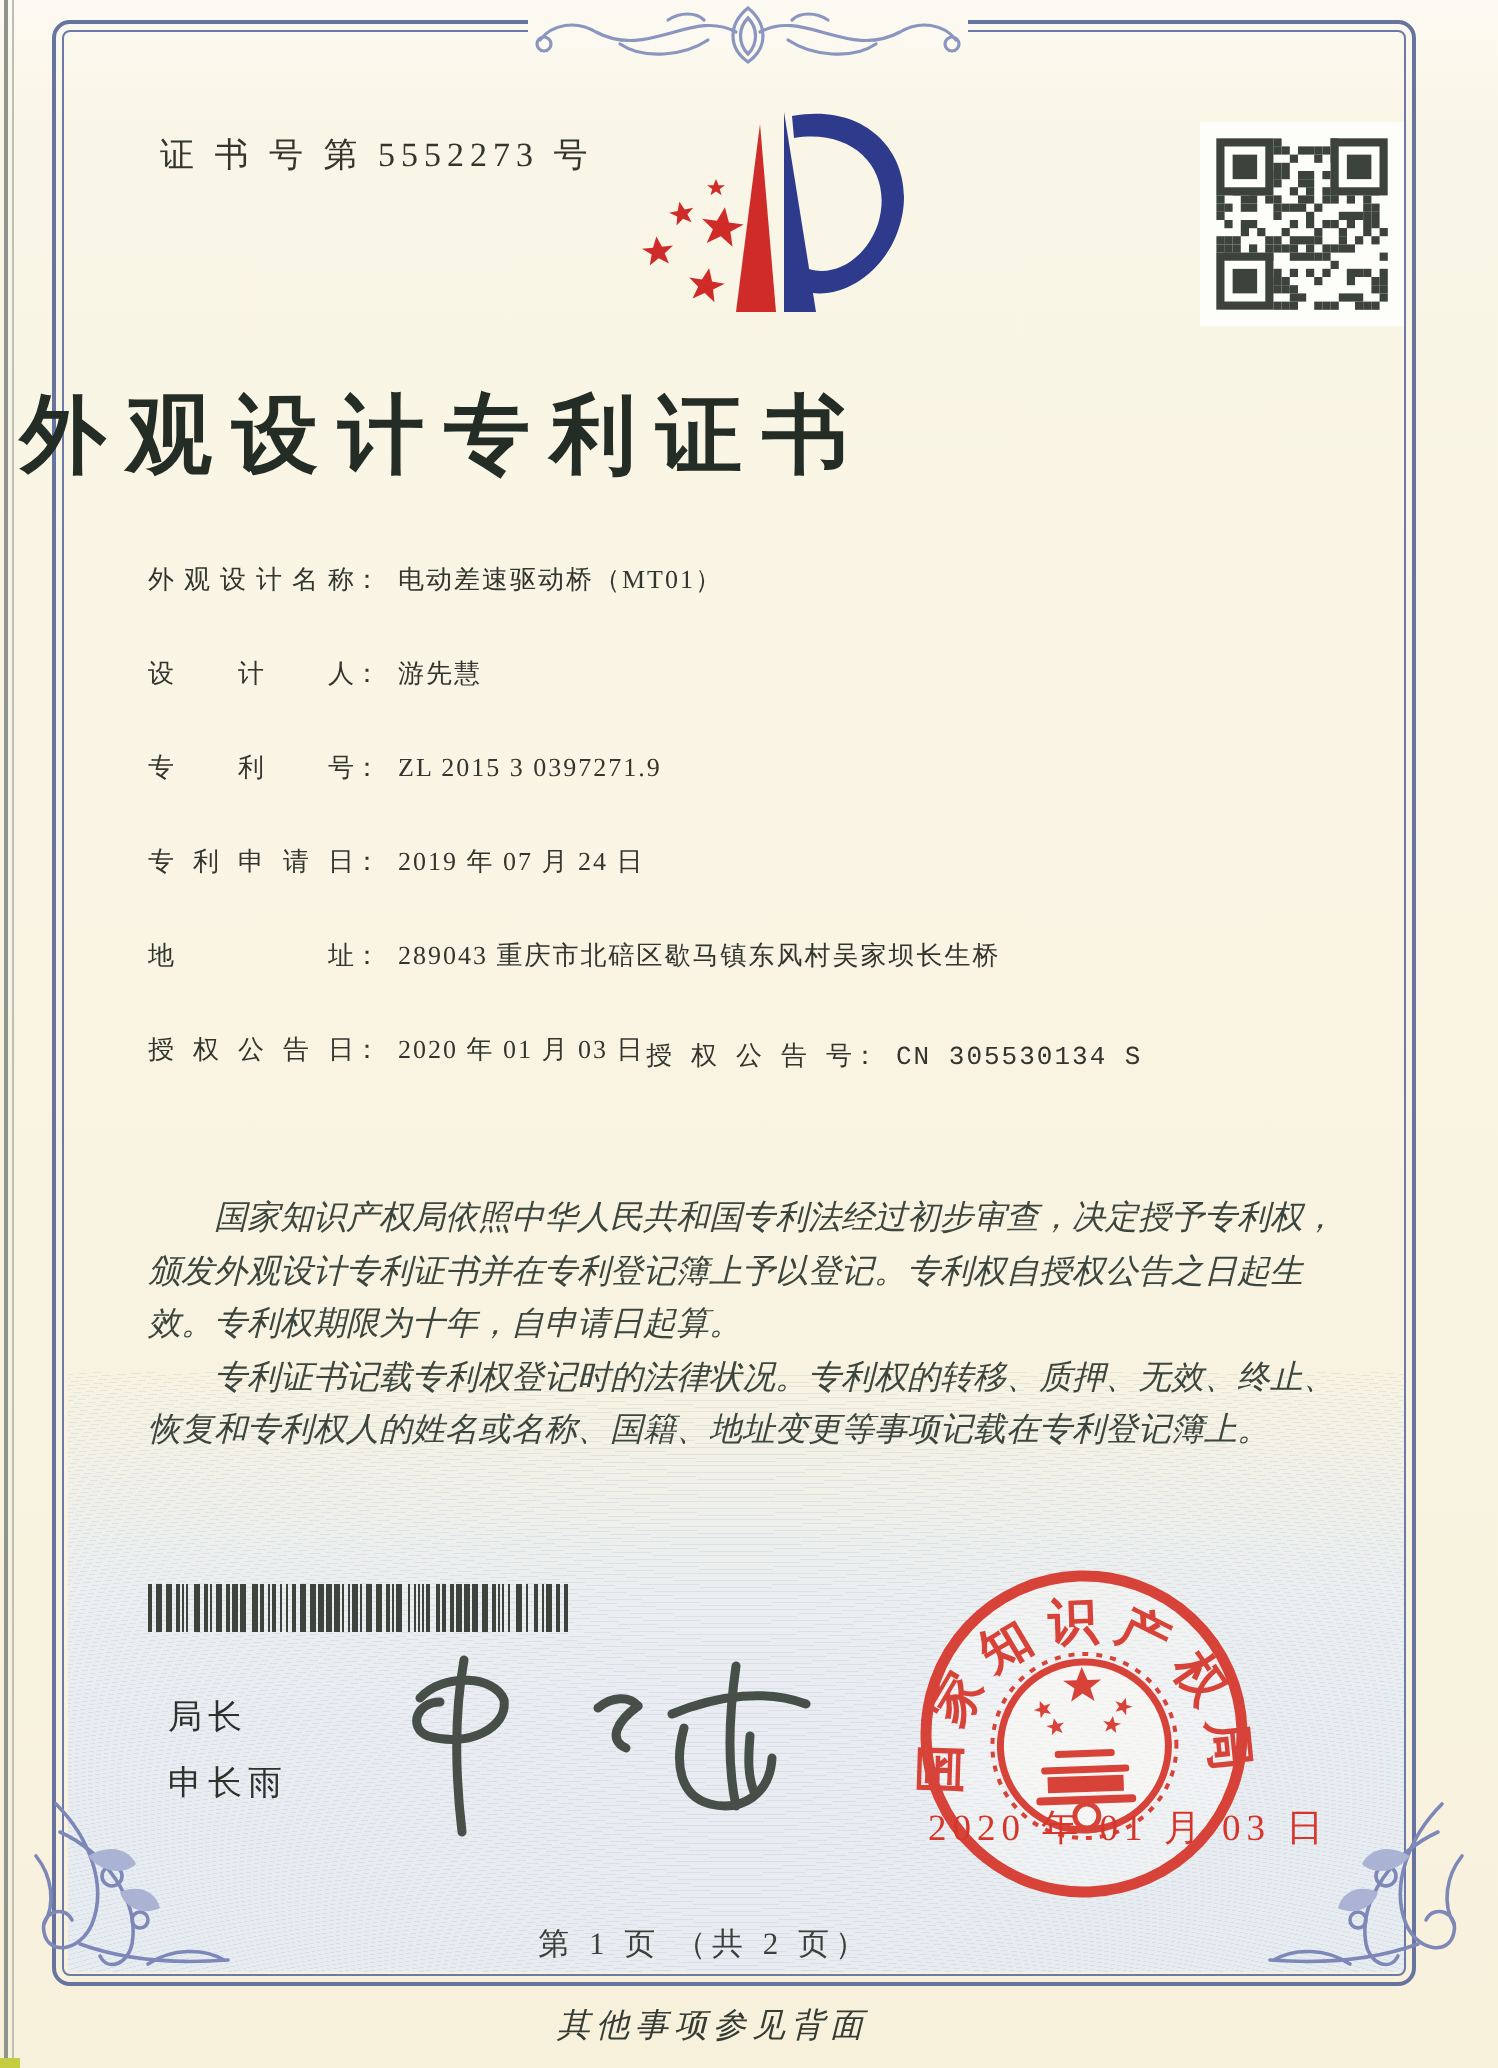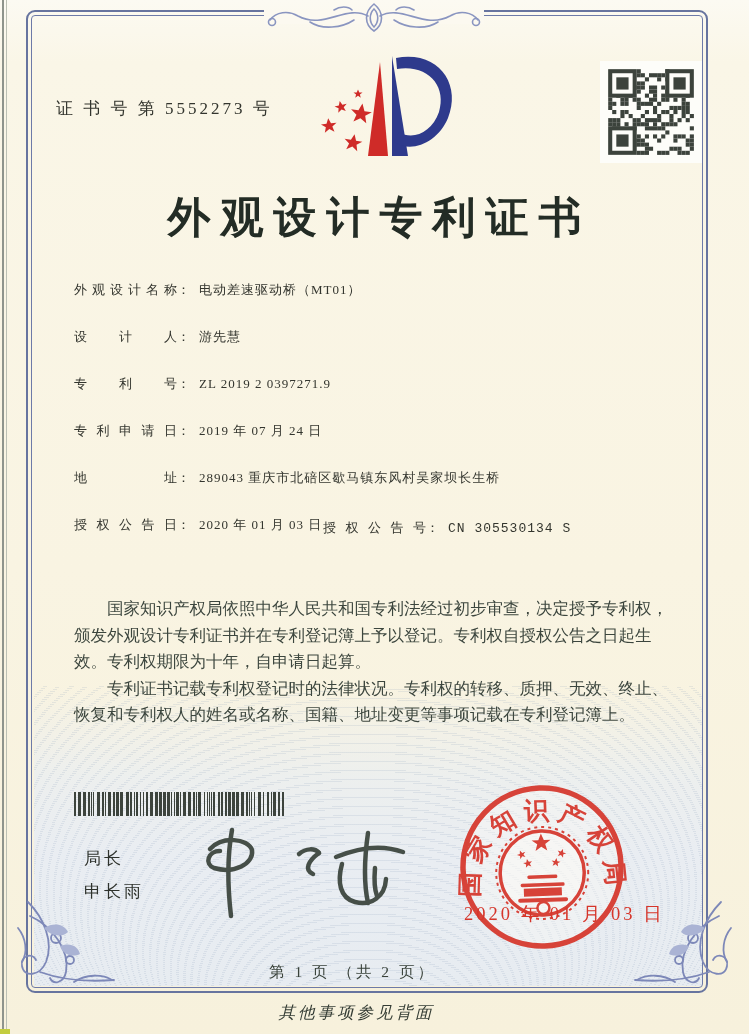--- a/index.html
+++ b/index.html
@@ -18,32 +18,32 @@
   
   .wave-band{position:absolute;left:34px;top:686px;width:668px;height:300px;z-index:0;
     background:
       repeating-radial-gradient(ellipse 1400px 420px at 50% 135%,rgba(130,152,182,0.16) 0 1px,rgba(0,0,0,0) 1px 6px),
       linear-gradient(180deg,rgba(233,238,243,0) 0%,rgba(233,238,243,0.75) 90px,#e9edf2 170px,#e7ecf1 100%);}
   .ornament-top{position:absolute;left:250px;top:0px;z-index:2;}
   .flourish{position:absolute;z-index:2;}
   .flourish.bl{left:10px;top:898px;}
   .flourish.br{right:10px;top:898px;transform:scaleX(-1);}
   
-  .cert-no{position:absolute;left:56px;top:66px;font-size:17px;letter-spacing:3px;color:#33352e;z-index:3;margin-top:31px;}
+  .cert-no{position:absolute;left:80px;top:66px;font-size:17px;letter-spacing:3px;color:#33352e;z-index:3;}
   .logo{position:absolute;left:296px;top:44px;z-index:3;}
   .qr{position:absolute;left:600px;top:61px;z-index:3;}
-  .title{position:absolute;left:0;top:189px;width:749px;text-align:center;font-size:43px;
+  .title{position:absolute;left:0;top:189px;width:749px;font-size:43px;
     font-weight:700;letter-spacing:10px;text-indent:10px;color:#232c25;z-index:3;}
   .fields{position:absolute;left:74px;top:279px;width:606px;z-index:3;color:#33352e;}
   .frow{position:relative;height:47px;font-size:13px;line-height:22px;white-space:nowrap;}
   .flabel{display:inline-block;width:103px;text-align:justify;text-align-last:justify;text-justify:inter-character;vertical-align:top;}
   .fcolon{display:inline-block;margin-right:9px;vertical-align:top;}
   .fvalue{letter-spacing:1px;vertical-align:top;}
   .grant{position:absolute;left:249px;top:4px;font-family:Liberation Mono, monospace;}
-  .paras{position:absolute;left:74px;top:596px;width:604px;z-index:3;
+  .paras{position:absolute;left:74px;top:596px;width:604px;z-index:3;font-style:italic;
     font-size:16.5px;line-height:26.5px;color:#3c463e;}
   .paras p{margin:0;text-indent:33px;}
   .barcode{position:absolute;left:74px;top:792px;z-index:3;}
   .dir-title{position:absolute;left:84px;top:847px;font-size:17px;letter-spacing:3px;color:#2e322c;z-index:3;font-family:"Liberation Sans",sans-serif;}
   .dir-name{position:absolute;left:84px;top:880px;font-size:17px;letter-spacing:3px;color:#2e322c;z-index:3;font-family:"Liberation Sans",sans-serif;text-align:right;}
   .signature{position:absolute;left:198px;top:824px;z-index:3;}
   .seal{position:absolute;left:456px;top:781px;z-index:4;opacity:0.92;transform:rotate(-2deg);}
   .seal-date{position:absolute;left:464px;top:901px;font-size:18.5px;letter-spacing:3px;
     color:#d6352a;z-index:5;white-space:nowrap;}
   .page-ind{position:absolute;left:0;top:962px;width:749px;text-align:center;font-size:15.5px;
@@ -290,21 +290,21 @@
   <div class="title">外观设计专利证书</div>
 
   <div class="fields">
     <div class="frow">
       <span class="flabel">外观设计名称</span><span class="fcolon">：</span><span class="fvalue">电动差速驱动桥（MT01）</span>
     </div>
     <div class="frow">
       <span class="flabel">设计人</span><span class="fcolon">：</span><span class="fvalue">游先慧</span>
     </div>
     <div class="frow">
-      <span class="flabel">专利号</span><span class="fcolon">：</span><span class="fvalue">ZL 2019 2 0397271.9</span>
+      <span class="flabel">专利号</span><span class="fcolon">：</span><span class="fvalue">ZL 2015 3 0397271.9</span>
     </div>
     <div class="frow">
       <span class="flabel">专利申请日</span><span class="fcolon">：</span><span class="fvalue">2019 年 07 月 24 日</span>
     </div>
     <div class="frow">
       <span class="flabel">地址</span><span class="fcolon">：</span><span class="fvalue">289043 重庆市北碚区歇马镇东风村吴家坝长生桥</span>
     </div>
     <div class="frow">
       <span class="flabel">授权公告日</span><span class="fcolon">：</span><span class="fvalue">2020 年 01 月 03 日</span>
       <span class="grant">

